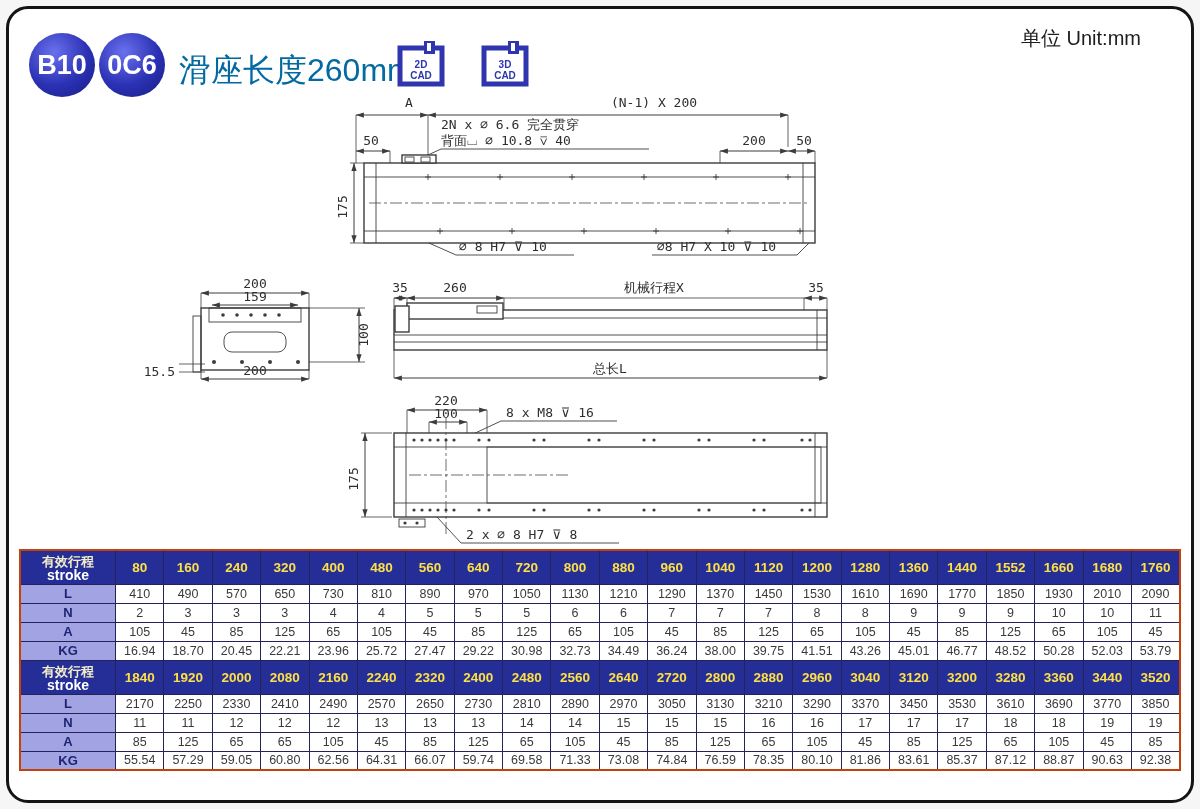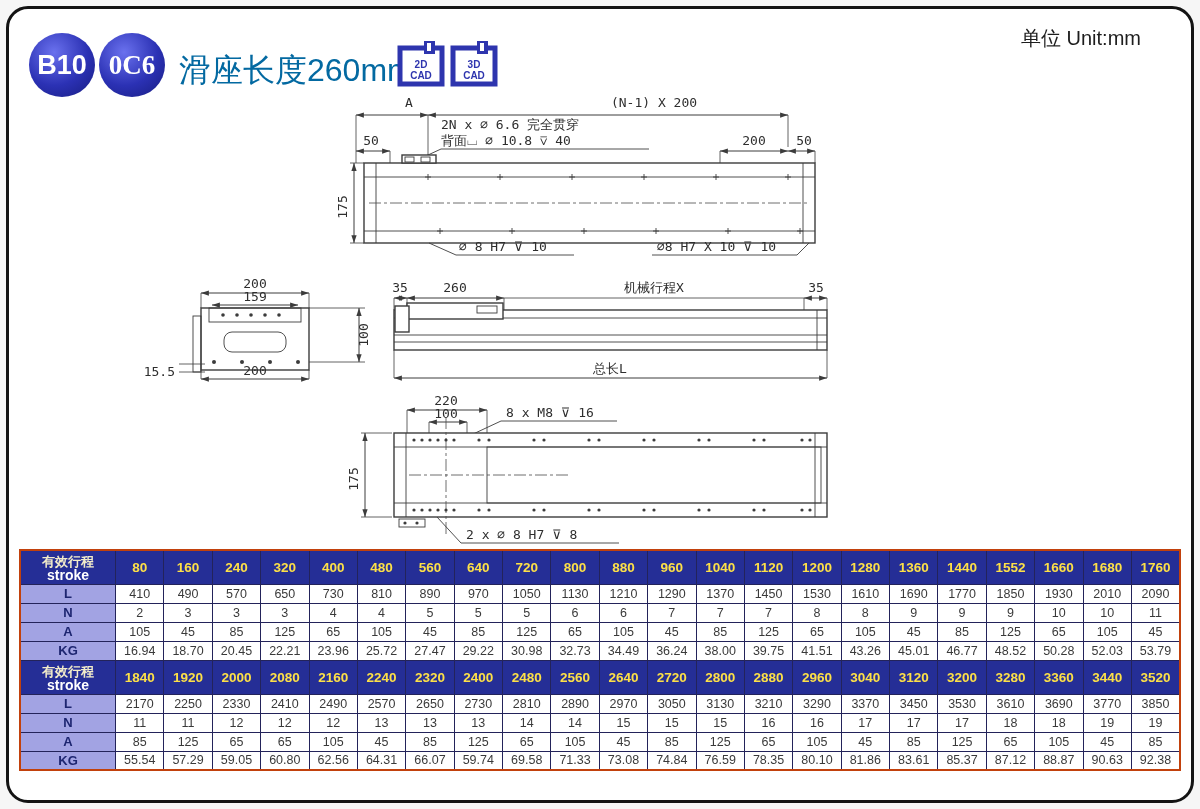--- a/index.html
+++ b/index.html
@@ -3,25 +3,25 @@
 <meta charset="utf-8">
 <style>
   html,body{margin:0;padding:0;background:#f6f6f6;font-family:"Liberation Sans",sans-serif;}
   .page{position:relative;width:1182px;height:791px;margin:6px auto;background:#fff;
         border:3px solid #141414;border-radius:22px;overflow:hidden;}
   
   .badge{position:absolute;width:66px;height:64px;border-radius:50%;
          background:radial-gradient(circle at 38% 30%,#6a71ee 0%,#2b31b4 55%,#171c7e 100%);
          color:#fff;font-weight:bold;font-size:27px;display:flex;align-items:center;justify-content:center;}
   .badge.b1{left:20px;top:24px;text-align:center;}
-  .badge.b2{left:90px;top:24px;font-family:Liberation Serif, serif;}
+  .badge.b2{left:90px;top:24px;}
   .title{position:absolute;left:170px;top:40px;font-size:32px;color:#0369a1;}
   .cadicon{position:absolute;top:30px;width:68px;height:50px;cursor:pointer;}
   .cadicon.c2d{left:388px;}
-  .cadicon.c3d{left:441px;}
+  .cadicon.c3d{left:472px;}
   .unit{position:absolute;right:50px;top:16px;font-size:20px;color:#1d1d1d;text-align:center;}
   
   .drawings{position:absolute;left:0;top:76px;width:1182px;height:470px;}
   .dim{stroke:#3c3c3c;stroke-width:1;marker-start:url(#ar);marker-end:url(#ar);}
   .ext{stroke:#3c3c3c;stroke-width:0.8;}
   .body{fill:#fff;stroke:#3c3c3c;stroke-width:1.4;}
   .thin{stroke:#3c3c3c;stroke-width:0.9;fill:none;}
   .cl{stroke:#4a4a4a;stroke-width:0.8;stroke-dasharray:12 3 3 3;fill:none;}
   text.d{font:13px "DejaVu Sans Mono",monospace;fill:#2e2e2e;}
   .dot{fill:#3c3c3c;}

